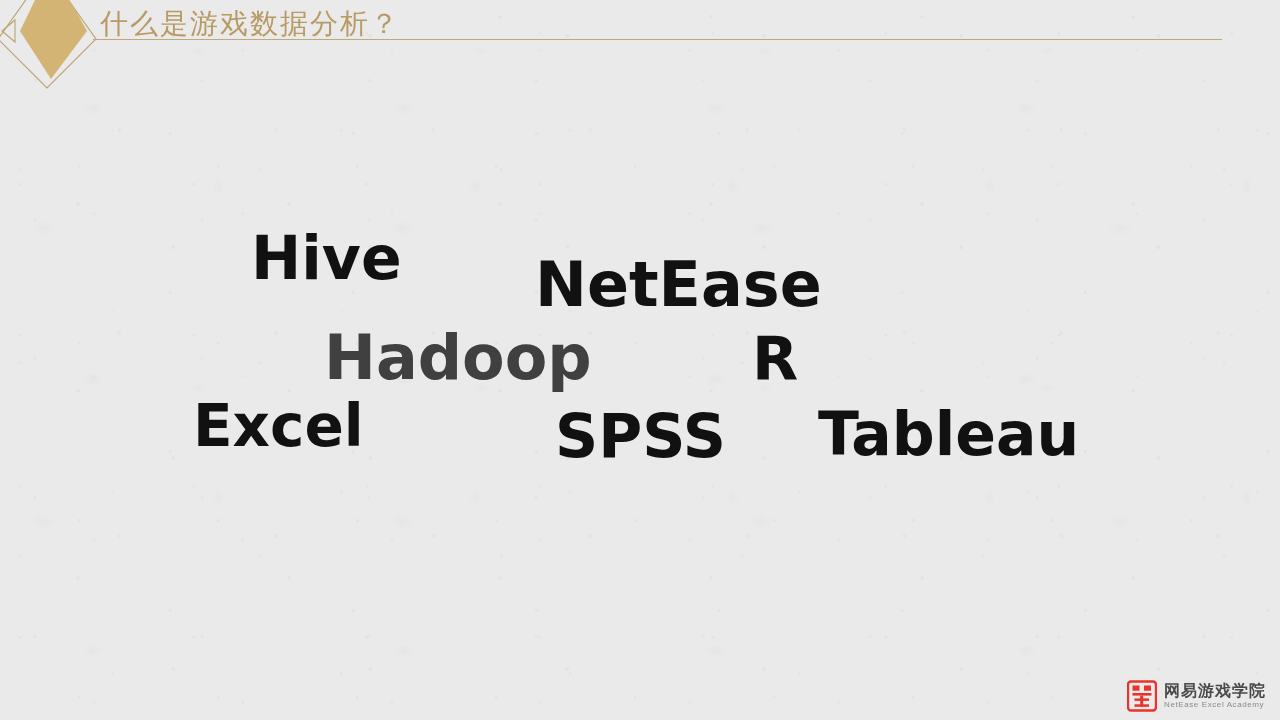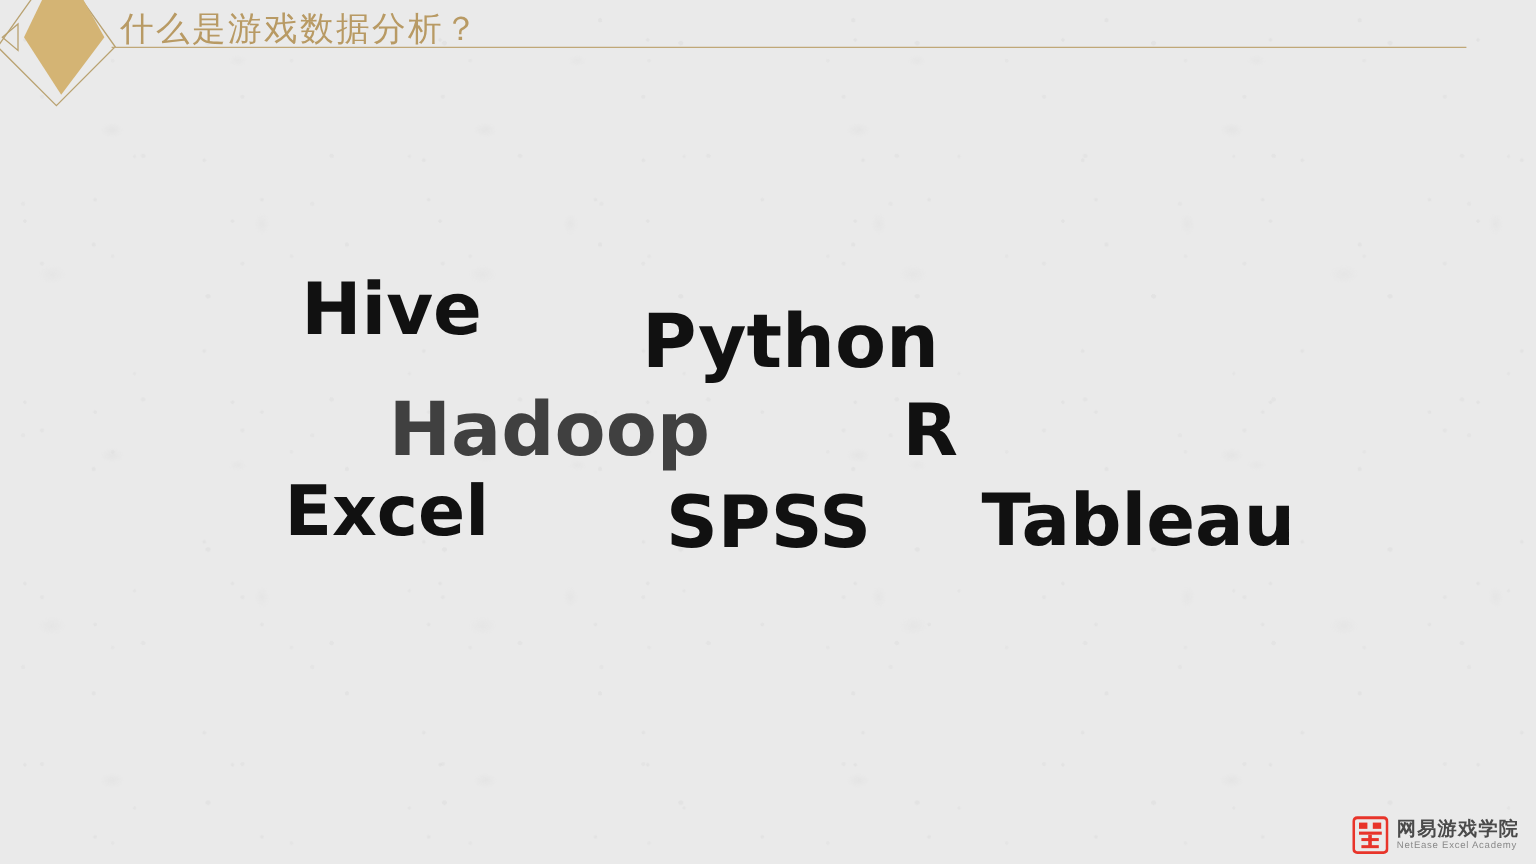--- a/index.html
+++ b/index.html
@@ -146,24 +146,24 @@
       <path d="M 51 -33 L 87 31 L 51 79 L 20 31 Z" fill="#d4b474"></path>
 
       <line x1="93" y1="39.5" x2="1222" y2="39.5" stroke="#c0a878" stroke-width="1.2"></line>
     </svg>
 
     <div id="title">什么是游戏数据分析？</div>
   </div>
 
   <div id="wordcloud">
     <div class="word" style="left: 251px; top: 228px; font-size: 60px; color: rgb(17, 17, 17);">Hive</div>
-    <div class="word" style="left: 535px; top: 254px; font-size: 62px; color: rgb(17, 17, 17);">Python</div>
+    <div class="word" style="left: 535px; top: 254px; font-size: 62px; color: rgb(17, 17, 17);">NetEase</div>
     <div class="word" style="left: 324px; top: 327px; font-size: 62px; color: #404040;">Hadoop</div>
     <div class="word" style="left: 752px; top: 329px; font-size: 60px; color: rgb(17, 17, 17);">R</div>
-    <div class="word" style="left: 193px; top: 397px; font-size: 58px; color: rgb(17, 17, 17); margin-left: 44px;">Excel</div>
+    <div class="word" style="left: 193px; top: 397px; font-size: 58px; color: rgb(17, 17, 17);">Excel</div>
     <div class="word" style="left: 555px; top: 406px; font-size: 60px; color: rgb(17, 17, 17);">SPSS</div>
     <div class="word" style="left: 818px; top: 404px; font-size: 60px; color: rgb(17, 17, 17);">Tableau</div>
   </div>
 
   <div id="footer">
 
     <div class="logo">
       <svg width="30" height="32" viewBox="0 0 30 32">
         <rect x="1" y="1.5" width="28" height="29" rx="3" fill="none" stroke="#e8342a" stroke-width="2.4"></rect>
         <rect x="5.5" y="5.5" width="7" height="5.2" fill="#e8342a"></rect>

